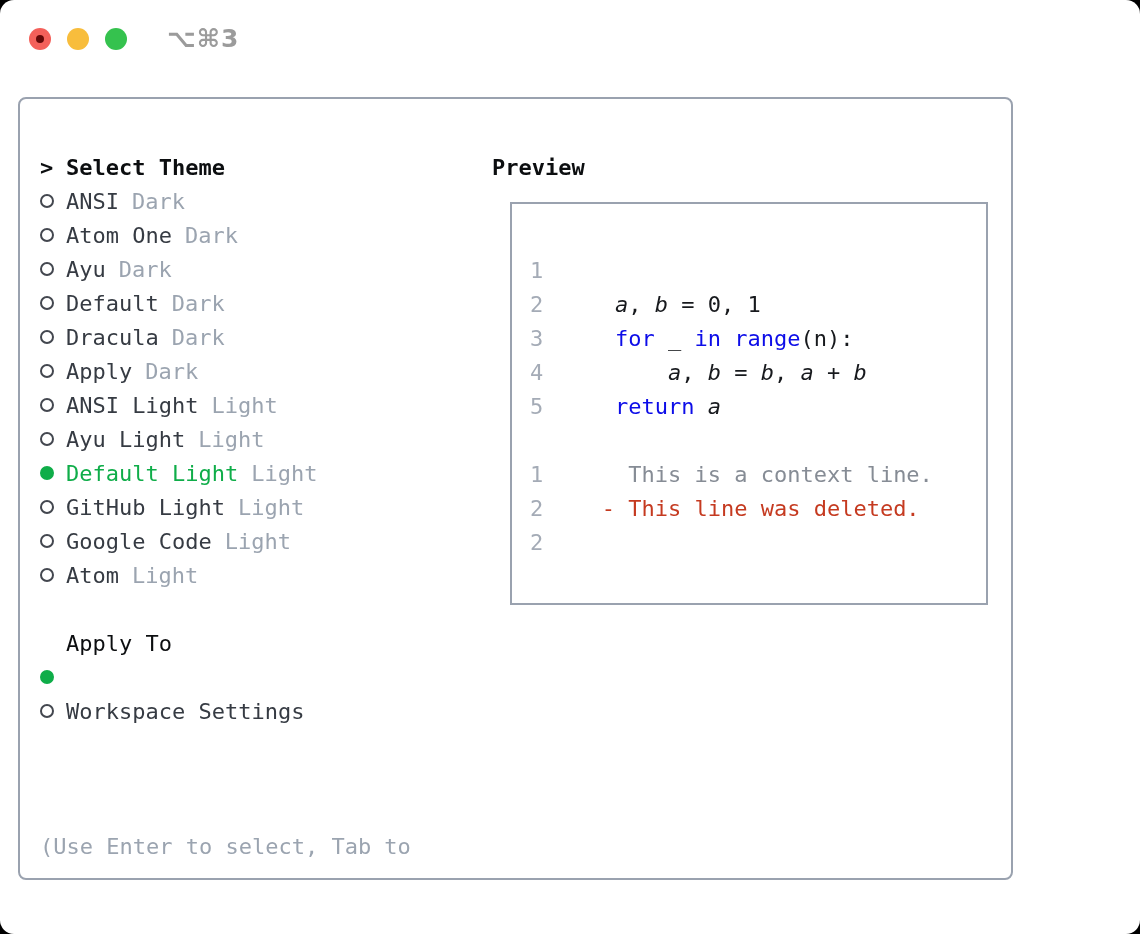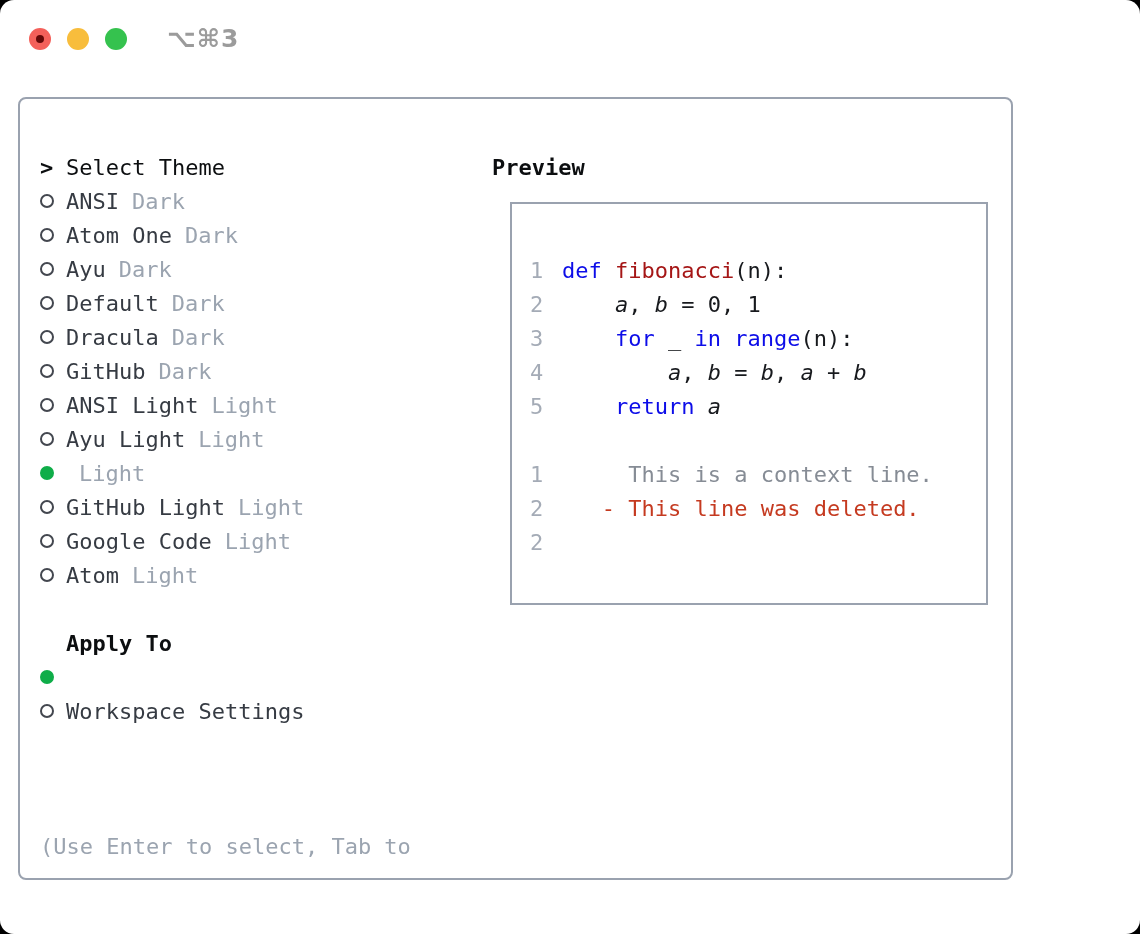--- a/index.html
+++ b/index.html
@@ -39,22 +39,22 @@
   
   .panel{
     position:absolute;left:18px;top:97px;width:995px;height:783px;
     border:2px solid var(--panel-border);border-radius:8px;box-sizing:border-box;background:#fff;
   }
   
   .left-col{position:absolute;left:20px;top:51px;width:460px;}
   .row{height:34px;display:flex;align-items:center;font-size:22px;}
   .marker{width:26px;flex:none;display:flex;align-items:center;}
   .cursor{font-weight:bold;color:var(--header-text);}
-  .header-label{font-weight:normal;color:var(--header-text);white-space:pre;}
-  .apply-label{color:var(--header-text);white-space:pre;font-weight:bold;}
+  .header-label{font-weight:bold;color:var(--header-text);white-space:pre;}
+  .apply-label{color:var(--header-text);white-space:pre;}
   .radio{display:inline-block;width:14px;height:14px;border:2px solid #43474f;border-radius:50%;box-sizing:border-box;}
   .radio.on{background:var(--accent-green);border-color:var(--accent-green);}
   .name{color:var(--item-text);white-space:pre;}
   .name.sel{color:var(--accent-green);}
   .variant{color:var(--muted-text);white-space:pre;margin-left:13px;}
   .spacer{height:34px;}
   .hint{color:var(--muted-text);font-size:22px;line-height:34px;white-space:pre;}
   
   .preview-title{
     position:absolute;left:472px;top:51px;height:34px;display:flex;align-items:center;
@@ -128,41 +128,42 @@
             <span class="marker">
               <span class="radio"></span>
             </span>
             <span class="name">Dracula</span>
             <span class="variant">Dark</span>
           </div>
           <div class="row">
             <span class="marker">
               <span class="radio"></span>
             </span>
-            <span class="name">GitHub</span>
+            <span class="name">Apply</span>
             <span class="variant">Dark</span>
           </div>
           <div class="row">
             <span class="marker">
               <span class="radio"></span>
             </span>
             <span class="name">ANSI Light</span>
             <span class="variant">Light</span>
           </div>
           <div class="row">
             <span class="marker">
               <span class="radio"></span>
             </span>
             <span class="name">Ayu Light</span>
             <span class="variant">Light</span>
           </div>
           <div class="row">
             <span class="marker">
               <span class="radio on"></span>
             </span>
+            <span class="name sel">Default Light</span>
             <span class="variant">Light</span>
           </div>
           <div class="row">
             <span class="marker">
               <span class="radio"></span>
             </span>
             <span class="name">GitHub Light</span>
             <span class="variant">Light</span>
           </div>
           <div class="row">
@@ -203,21 +204,20 @@
         <div>(Use Enter to select, Tab to</div>
         <div>change focus)</div>
       </div>
     </div>
 
     <div class="preview-title">Preview</div>
     <div class="preview-box">
       <div id="code">
           <div class="codeline">
             <span class="lineno">1</span>
-            <span class="content"><span class="seg-kw">def</span><span class="seg-plain"> </span><span class="seg-fn">fibonacci</span><span class="seg-plain">(n):</span></span>
           </div>
           <div class="codeline">
             <span class="lineno">2</span>
             <span class="content"><span class="seg-plain">    </span><span class="seg-var">a</span><span class="seg-plain">, </span><span class="seg-var">b</span><span class="seg-plain"> = 0, 1</span></span>
           </div>
           <div class="codeline">
             <span class="lineno">3</span>
             <span class="content"><span class="seg-plain">    </span><span class="seg-kw">for</span><span class="seg-plain"> _ </span><span class="seg-kw">in</span><span class="seg-plain"> </span><span class="seg-kw">range</span><span class="seg-plain">(n):</span></span>
           </div>
           <div class="codeline">

